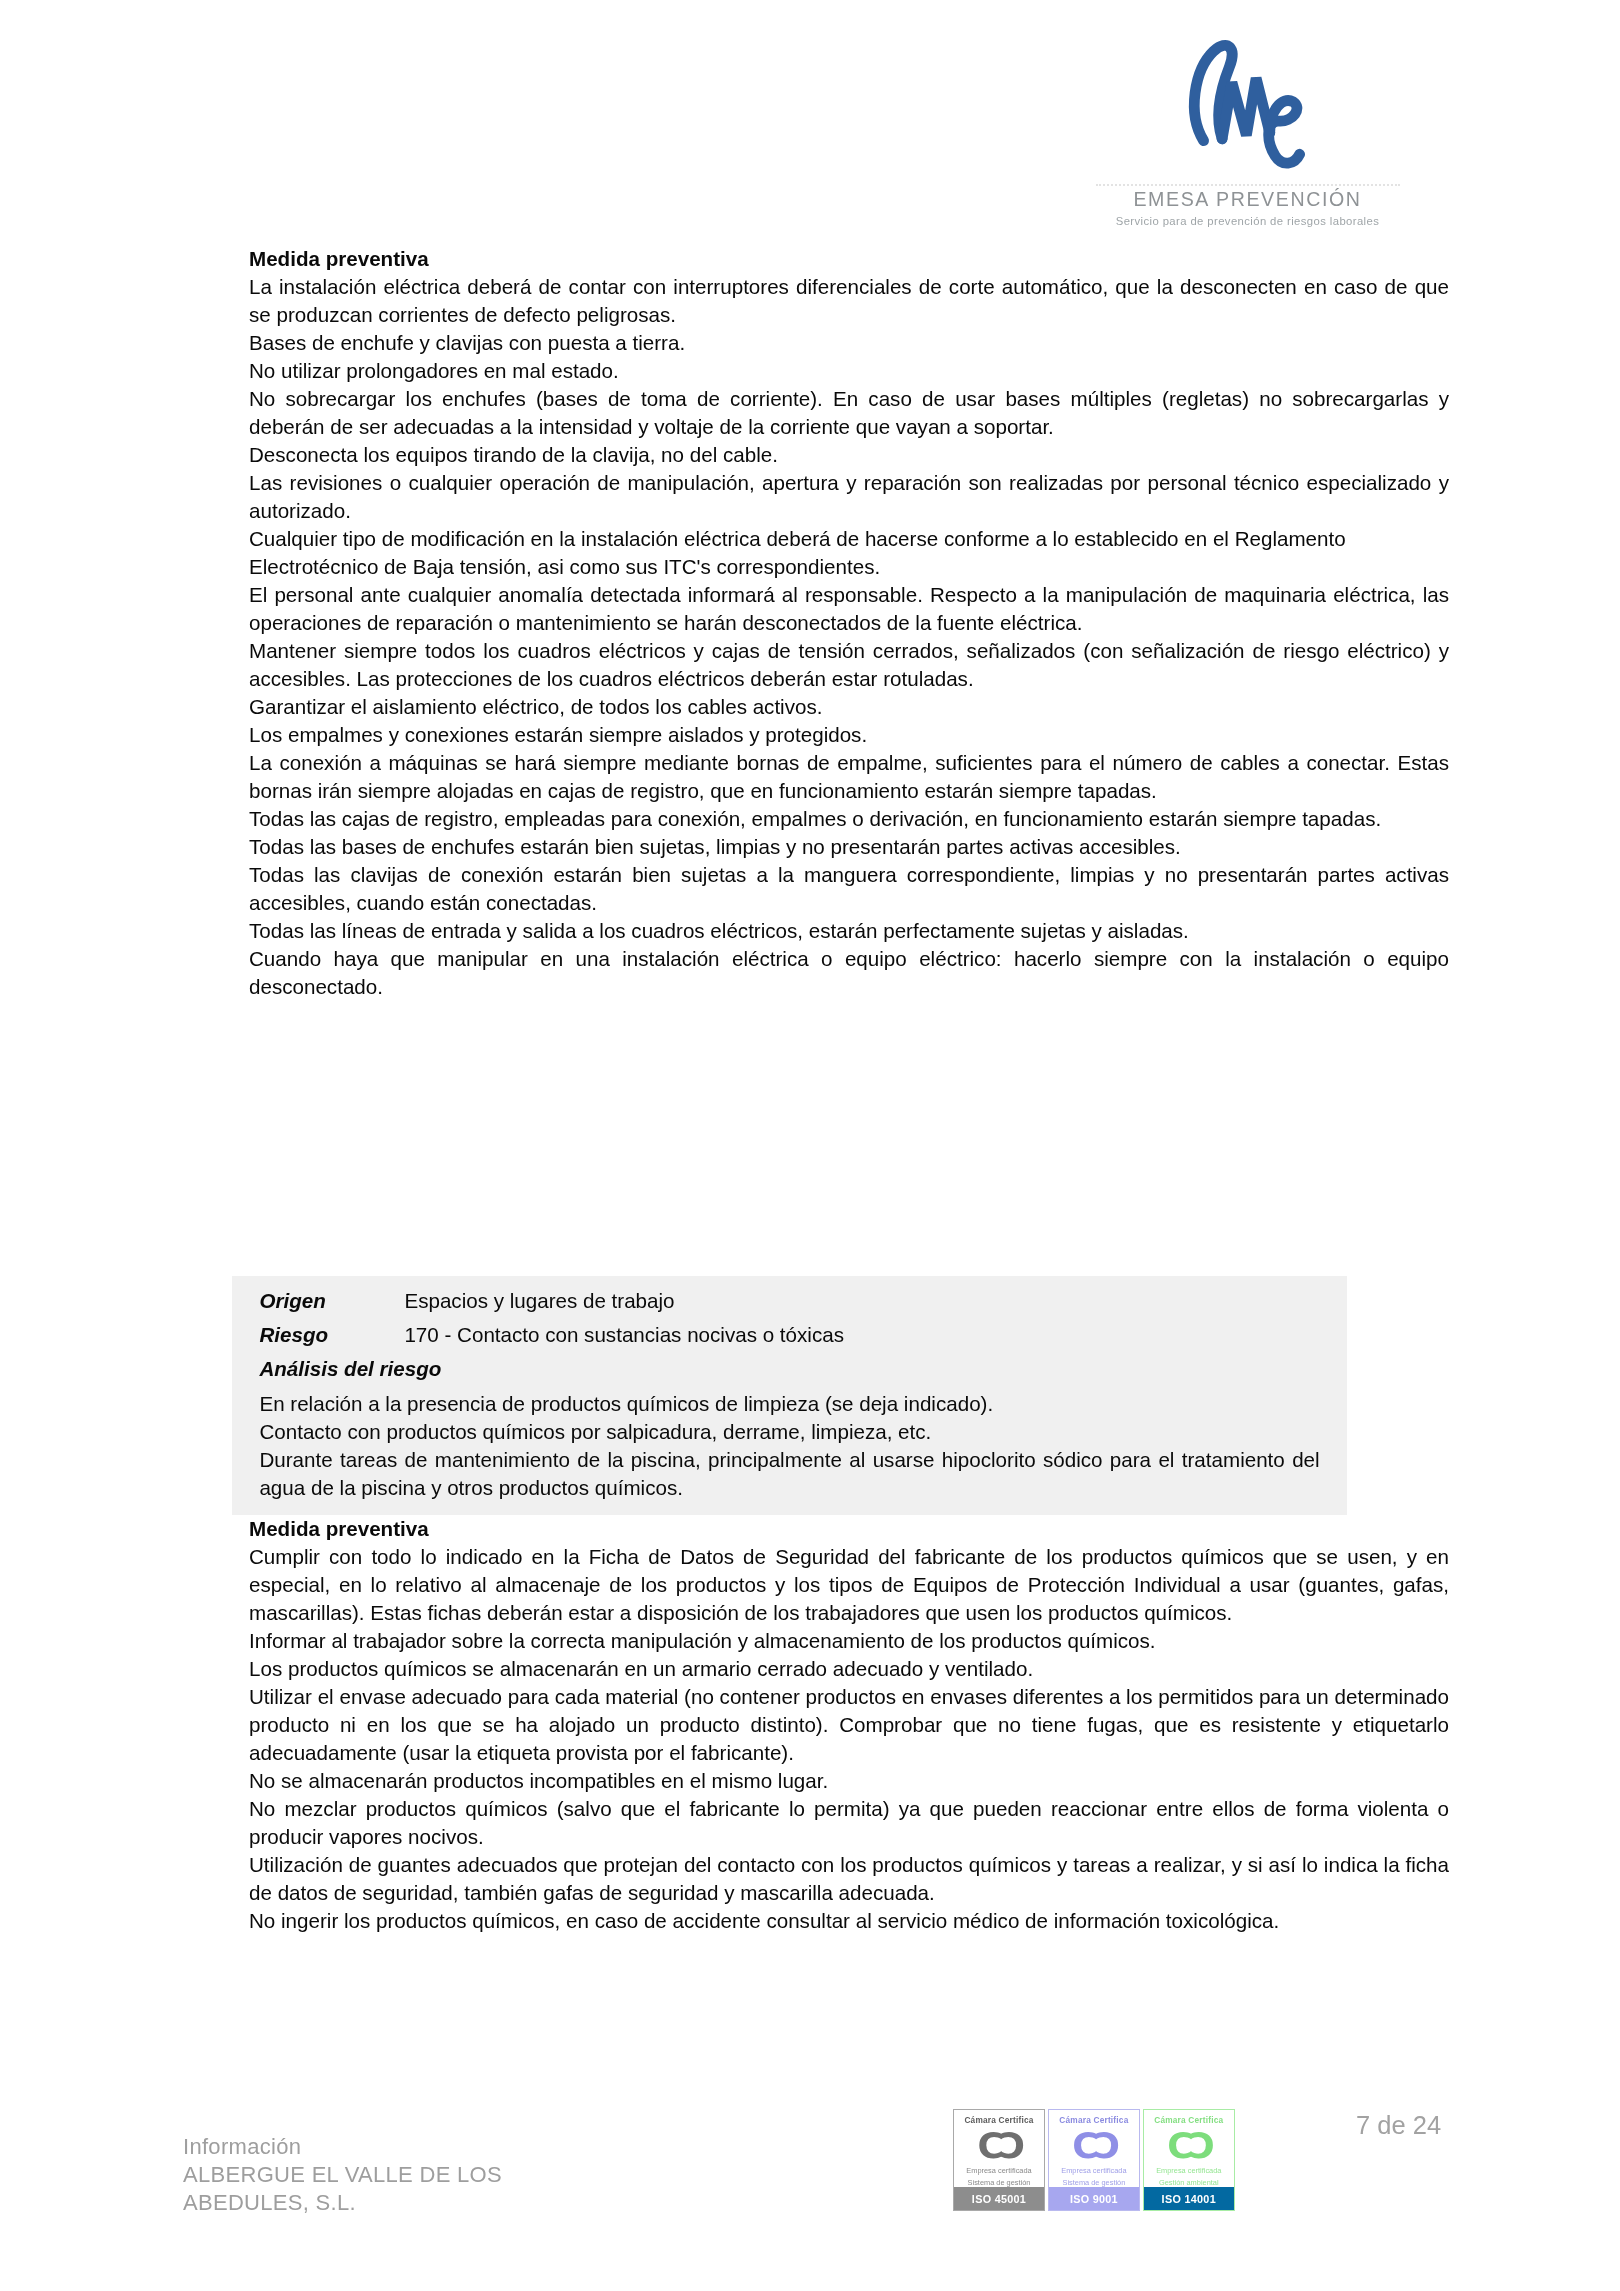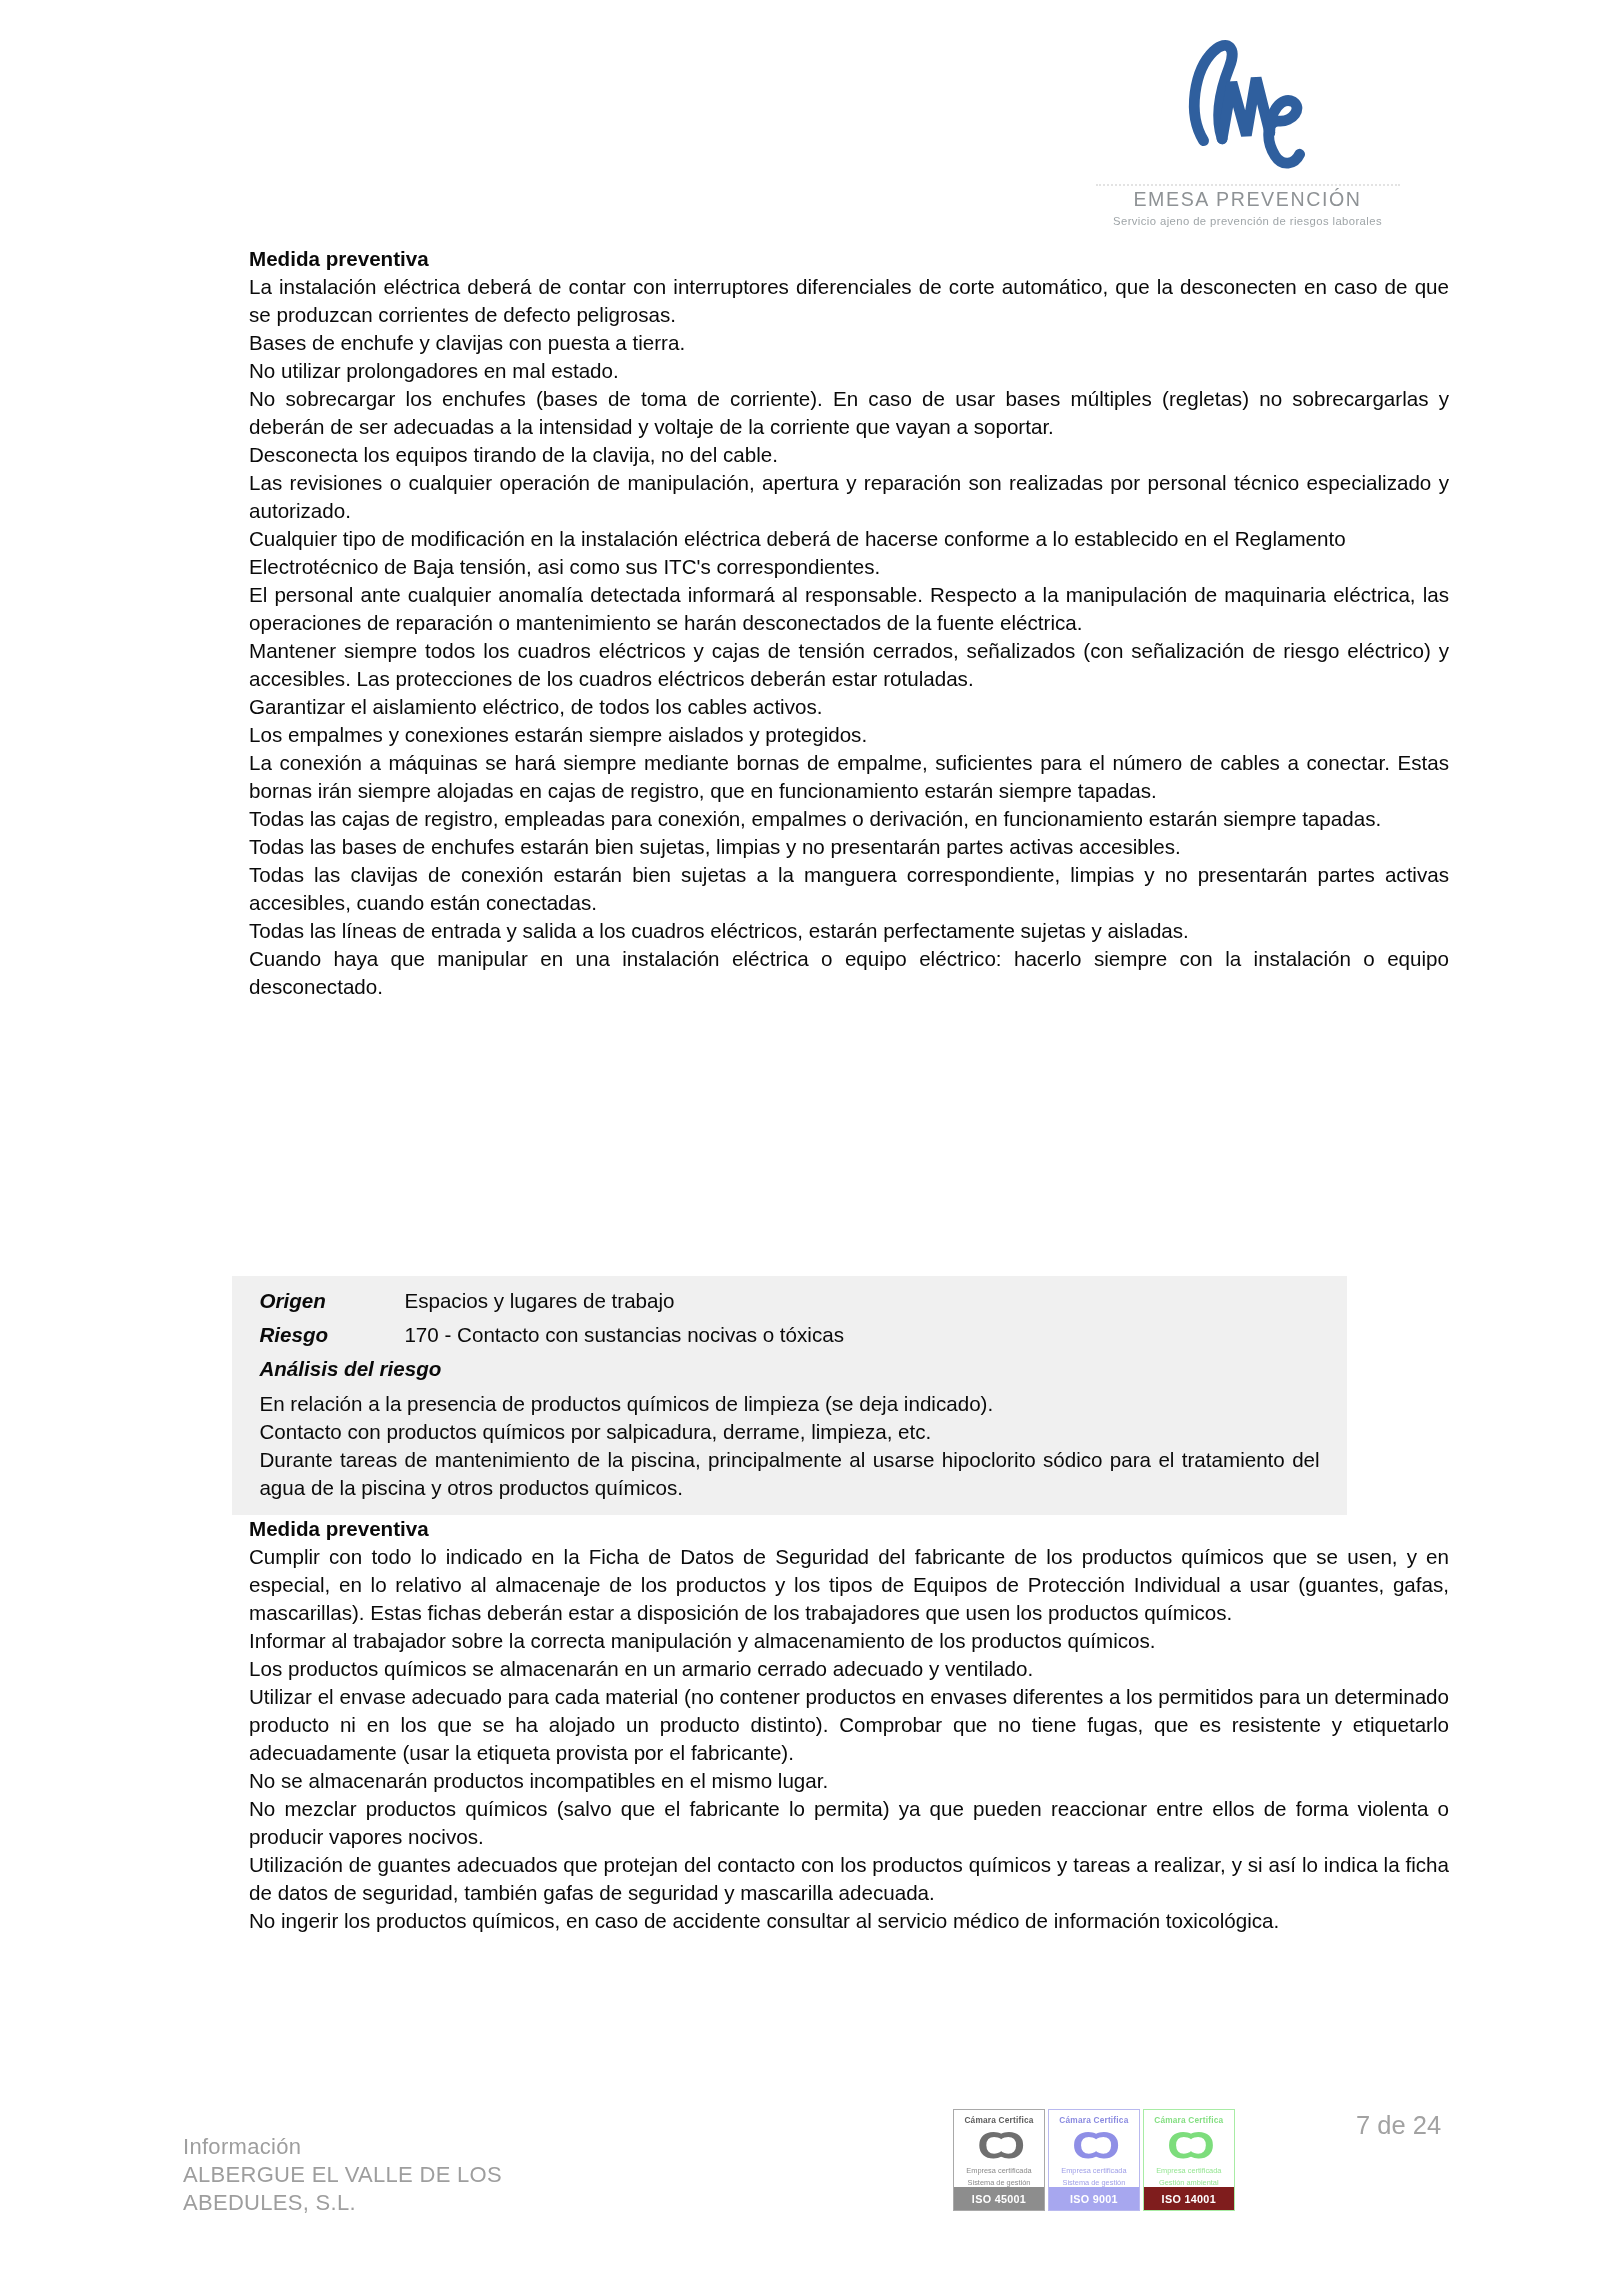--- a/index.html
+++ b/index.html
@@ -55,21 +55,21 @@
   <div id="brand">
     <svg width="147" height="147" viewBox="0 0 140 150">
       <g fill="none" stroke="#2f5f9e" stroke-width="11" stroke-linecap="round" transform="rotate(-6 70 75)">
         <path d="M22,103 C8,74 20,30 42,13 C57,2 66,12 56,31 C44,54 36,80 41,103" stroke-linejoin="round"></path>
         <path d="M41,103 L57,47 L66,102 L82,45 L90,102" stroke-linejoin="miter"></path>
         <path d="M90,102 C92,80 106,66 117,73 C126,80 115,94 100,91 C88,89 85,110 93,126 C99,138 112,137 118,127" stroke-linejoin="round"></path>
       </g>
     </svg>
     <div class="brand-rule"></div>
     <div class="wordmark">EMESA PREVENCIÓN</div>
-    <div class="tagline">Servicio ajeno de prevención de riesgos laborales</div>
+    <div class="tagline">Servicio para de prevención de riesgos laborales</div>
   </div>
 
   <div id="section1" class="textcol">
     <h2 class="block-heading">Medida preventiva</h2>
     <div>
         <p class="body-p">La instalación eléctrica deberá de contar con interruptores diferenciales de corte automático, que la desconecten en caso de que se produzcan corrientes de defecto peligrosas.</p>
         <p class="body-p">Bases de enchufe y clavijas con puesta a tierra.</p>
         <p class="body-p">No utilizar prolongadores en mal estado.</p>
         <p class="body-p">No sobrecargar los enchufes (bases de toma de corriente). En caso de usar bases múltiples (regletas) no sobrecargarlas y deberán de ser adecuadas a la intensidad y voltaje de la corriente que vayan a soportar.</p>
         <p class="body-p">Desconecta los equipos tirando de la clavija, no del cable.</p>
@@ -139,20 +139,20 @@
       <span class="badge-logo" style="color: rgb(143, 143, 230);">CƆ</span>
       <span class="badge-line" style="color: rgb(160, 160, 232);">Empresa certificada</span>
       <span class="badge-line" style="color: rgb(160, 160, 232);">Sistema de gestión</span>
       <span class="badge-bar" style="background: rgb(167, 167, 239);">ISO 9001</span>
     </div>
       <div class="badge" style="border-color: rgb(168, 236, 165);">
       <span class="badge-header" style="color: rgb(132, 223, 130);">Cámara Certifica</span>
       <span class="badge-logo" style="color: rgb(125, 221, 124);">CƆ</span>
       <span class="badge-line" style="color: rgb(147, 229, 145);">Empresa certificada</span>
       <span class="badge-line" style="color: rgb(147, 229, 145);">Gestión ambiental</span>
-      <span class="badge-bar" style="background: #7f1d1d;">ISO 14001</span>
+      <span class="badge-bar" style="background: #0369a1;">ISO 14001</span>
     </div>
     </div>
 
   <div id="page-number">7 de 24</div>
 
 </div>
 
 
 </body></html>

